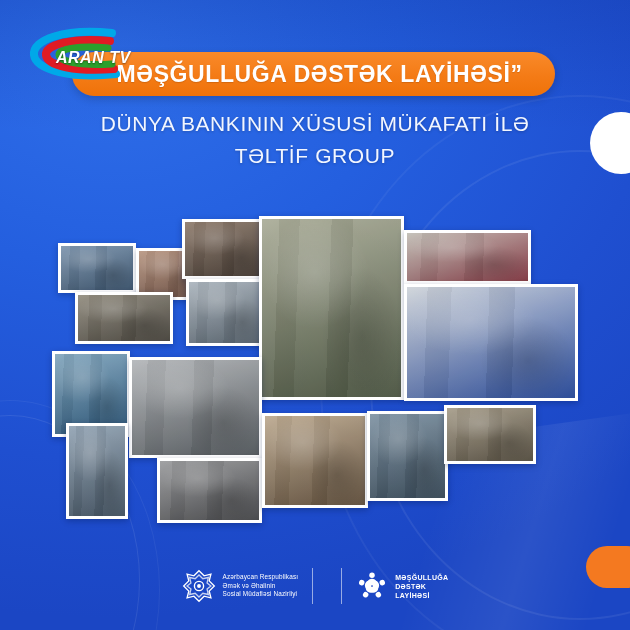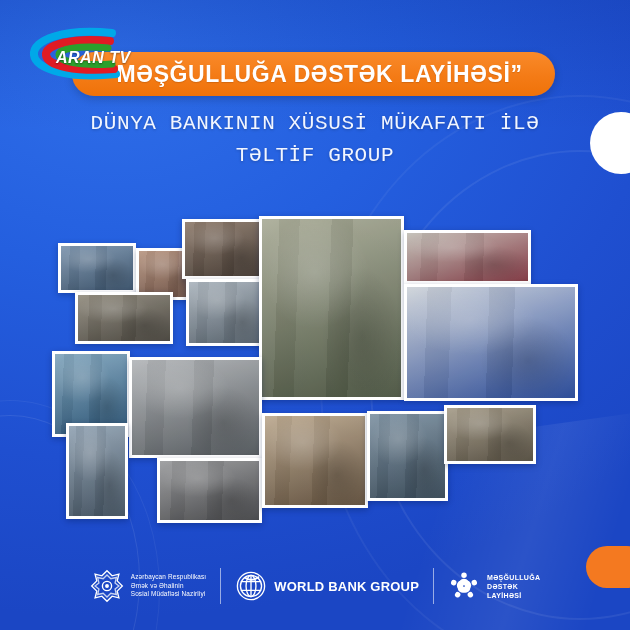--- a/index.html
+++ b/index.html
@@ -84,21 +84,21 @@
     white-space:nowrap;
     text-shadow:0 1px 1px rgba(120,50,0,0.25);
   }
 
   
   #subtitle {
     position:absolute; left:0; top:108px; width:630px;
     text-align:center; z-index:4;
     color:#f2f6ff;
     font-size:21px; font-weight:400; line-height:32px; letter-spacing:0.6px;
-    font-family:Liberation Mono, monospace;
+    font-family:Liberation Sans, sans-serif;
     text-shadow:0 1px 3px rgba(0,0,0,0.22);
   }
 
   
   #collage { position:absolute; left:0; top:0; width:630px; height:630px; z-index:3; }
   .photo {
     position:absolute;
     background:#ffffff;
     padding:3px;
     box-shadow:0 2px 6px rgba(0,20,70,0.33);
@@ -253,32 +253,20 @@
     </svg>
     <div class="f-text" id="ministry-text">
       <div>Azərbaycan Respublikası</div>
       <div>Əmək və Əhalinin</div>
       <div>Sosial Müdafiəsi Nazirliyi</div>
     </div>
   </div>
 
   <div class="f-sep"></div>
 
-  <div class="f-item">
-    <svg class="f-mark" width="32" height="32" viewBox="0 0 40 40">
-      <g fill="none" stroke="#ffffff" stroke-width="1.7">
-        <circle cx="20" cy="20" r="17"></circle>
-        <circle cx="20" cy="20" r="13.2"></circle>
-        <ellipse cx="20" cy="20" rx="6.2" ry="13.2"></ellipse>
-        <path d="M7.2 14.5 H32.8 M7.2 25.5 H32.8 M20 6.8 V33.2"></path>
-        <path d="M12 9.5 C 17 13, 24 13, 30 8.5" stroke-width="2.3"></path>
-      </g>
-    </svg>
-    <div class="f-text" id="wb-text">WORLD BANK GROUP</div>
-  </div>
 
   <div class="f-sep"></div>
 
   <div class="f-item">
     <svg class="f-mark" width="32" height="32" viewBox="0 0 40 40">
       <g fill="#ffffff">
         <circle cx="20" cy="6.5" r="3.4"></circle>
         <path d="M20 11 C 24.5 11, 27 15, 25.5 19 L 14.5 19 C 13 15, 15.5 11, 20 11 Z"></path>
         <g transform="rotate(72 20 20)">
           <circle cx="20" cy="6.5" r="3.4"></circle>

